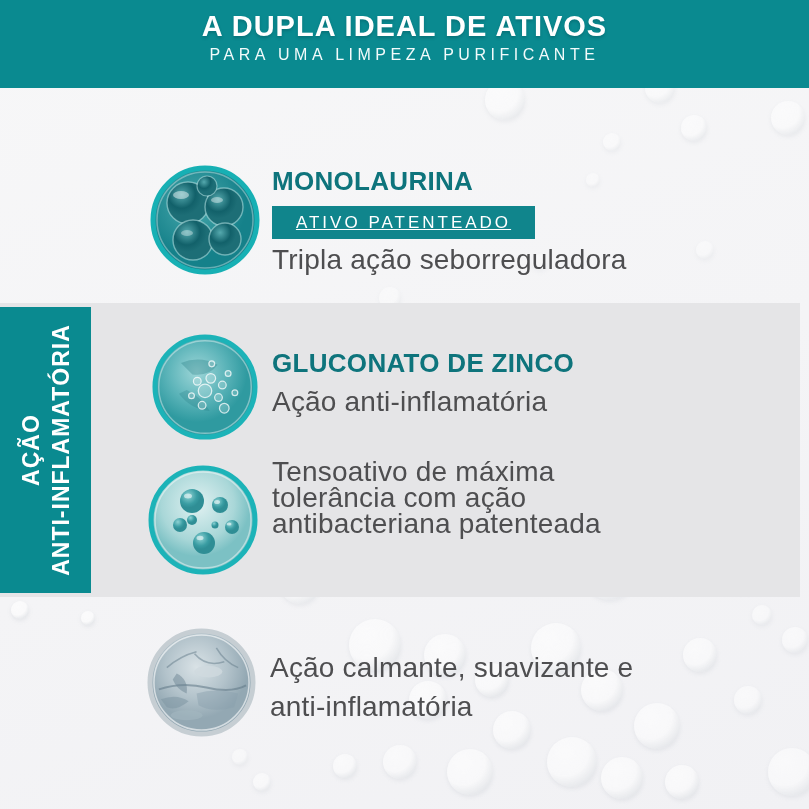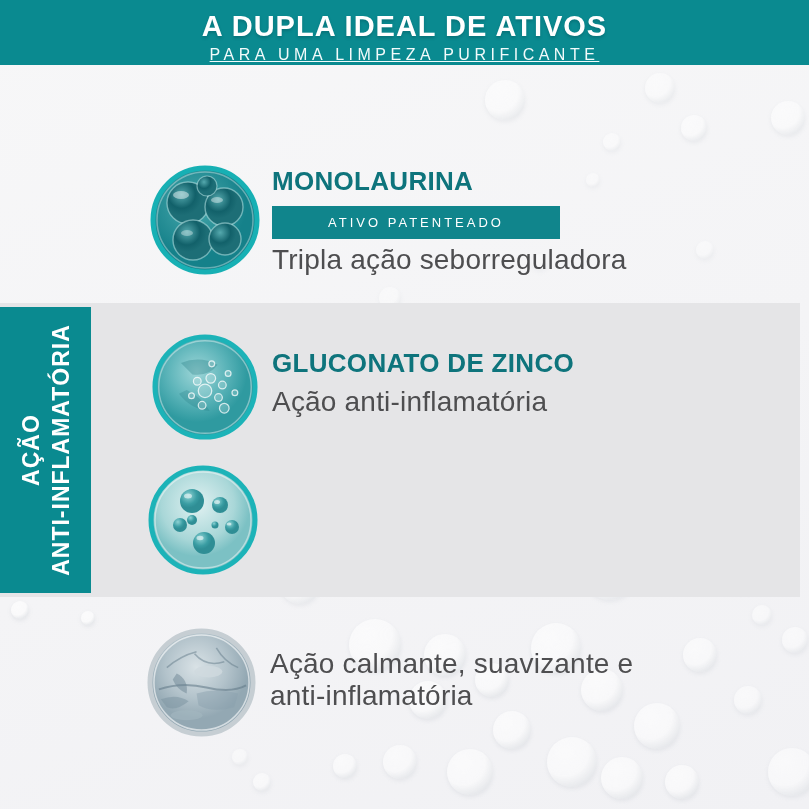--- a/index.html
+++ b/index.html
@@ -4,31 +4,31 @@
 <style>
   html,body{margin:0;padding:0;background:#dcdcdc;}
   *{box-sizing:border-box;}
   .canvas{
     position:relative;width:809px;height:809px;overflow:hidden;
     background:linear-gradient(160deg,#f7f7f8 0%,#f4f4f6 55%,#f1f1f4 100%);
     font-family:"Liberation Sans",sans-serif;
   }
   
   .banner{
-    position:absolute;left:0;top:0;width:809px;height:65px;
+    position:absolute;left:0;top:0;width:809px;height:88px;
     background:var(--teal,#0a8a90);
     display:flex;flex-direction:column;align-items:center;justify-content:flex-start;
     padding-top:12px;
   }
   .banner-title{
     color:#fff;font-weight:700;font-size:29px;line-height:28px;letter-spacing:1px;
     text-shadow:0 2px 3px rgba(0,55,60,.28);
   }
   .banner-subtitle{
-    margin-top:6px;color:#f2fbfb;font-weight:400;font-size:16px;letter-spacing:4.5px;text-decoration:underline;
+    margin-top:6px;color:#f2fbfb;font-weight:400;font-size:16px;letter-spacing:4.5px;
   }
   
   .gray-band{position:absolute;left:0;top:303px;width:800px;height:294px;background:var(--band_gray,#e5e5e7);}
   .sidebar{position:absolute;left:0;top:307px;width:91px;height:286px;background:var(--teal,#0a8a90);}
   .sidebar-label{
     position:absolute;left:50%;top:50%;width:286px;
     transform:translate(-50%,-50%) rotate(-90deg);
     text-align:center;color:#fff;font-weight:700;font-size:23px;line-height:30px;
     letter-spacing:1px;white-space:pre-line;
   }
@@ -42,31 +42,31 @@
   .section{display:contents;}
   .circle{position:absolute;}
   .circle svg{display:block;width:100%;height:100%;}
   .stext{position:absolute;}
   .heading{
     margin:0;font-weight:700;font-size:26px;line-height:26px;letter-spacing:.3px;
     color:var(--teal_dark,#0e747c);
   }
   .heading.salmon{color:var(--salmon,#e97c6b);}
   .badge{
-    margin-top:12px;width:288px;height:33px;background:var(--badge_teal,#10858c);
-    color:#fff;font-size:13px;letter-spacing:3px;font-weight:400;
-    display:flex;align-items:center;justify-content:center;
+    margin-top:12px;width:263px;height:33px;background:var(--badge_teal,#10858c);
+    color:#fff;font-size:17px;letter-spacing:3px;font-weight:400;
+    display:flex;align-items:center;justify-content:center;text-decoration:underline;
   }
   .body-text{
     margin:8px 0 0 0;font-size:28px;line-height:26px;letter-spacing:.2px;
     color:var(--text_gray,#4e4e50);white-space:pre-line;
   }
   #t2 .body-text{margin-top:13px;}
   #t3 .body-text{margin-top:11px;}
-  #t4 .body-text{margin-top:12px;line-height:32px;}
+  #t4 .body-text{margin-top:12px;line-height:39px;}
   #c1{left:150px;top:165px;width:110px;height:110px;}
   #t1{left:272px;top:168px;}
   #c2{left:152px;top:334px;width:106px;height:106px;}
   #t2{left:272px;top:350px;}
   #c3{left:148px;top:465px;width:110px;height:110px;}
   #t3{left:272px;top:448px;}
   #c4{left:147px;top:628px;width:109px;height:109px;}
   #t4{left:270px;top:636px;}
 </style>
 </head>
@@ -231,20 +231,23 @@
         </g>
         <g fill="rgba(255,255,255,.55)">
           <ellipse cx="40" cy="31" rx="4" ry="2.5"></ellipse>
             <ellipse cx="69" cy="37" rx="3" ry="2"></ellipse>
           <ellipse cx="52" cy="73" rx="3.5" ry="2.2"></ellipse>
             <ellipse cx="81" cy="59" rx="2.5" ry="1.6"></ellipse>
         </g>
       </svg>
     </div>
     <div class="stext" id="t3">
+      <p class="body-text">Tensoativo de máxima
+tolerância com ação
+antibacteriana patenteada</p>
     </div>
   </div>
 
   
   <div class="section">
     <div class="circle" id="c4">
       <svg viewBox="0 0 110 110">
         <defs>
           <radialGradient id="c4bg" cx="45%" cy="35%">
             <stop offset="0%" stop-color="#d9e2e6"></stop>

